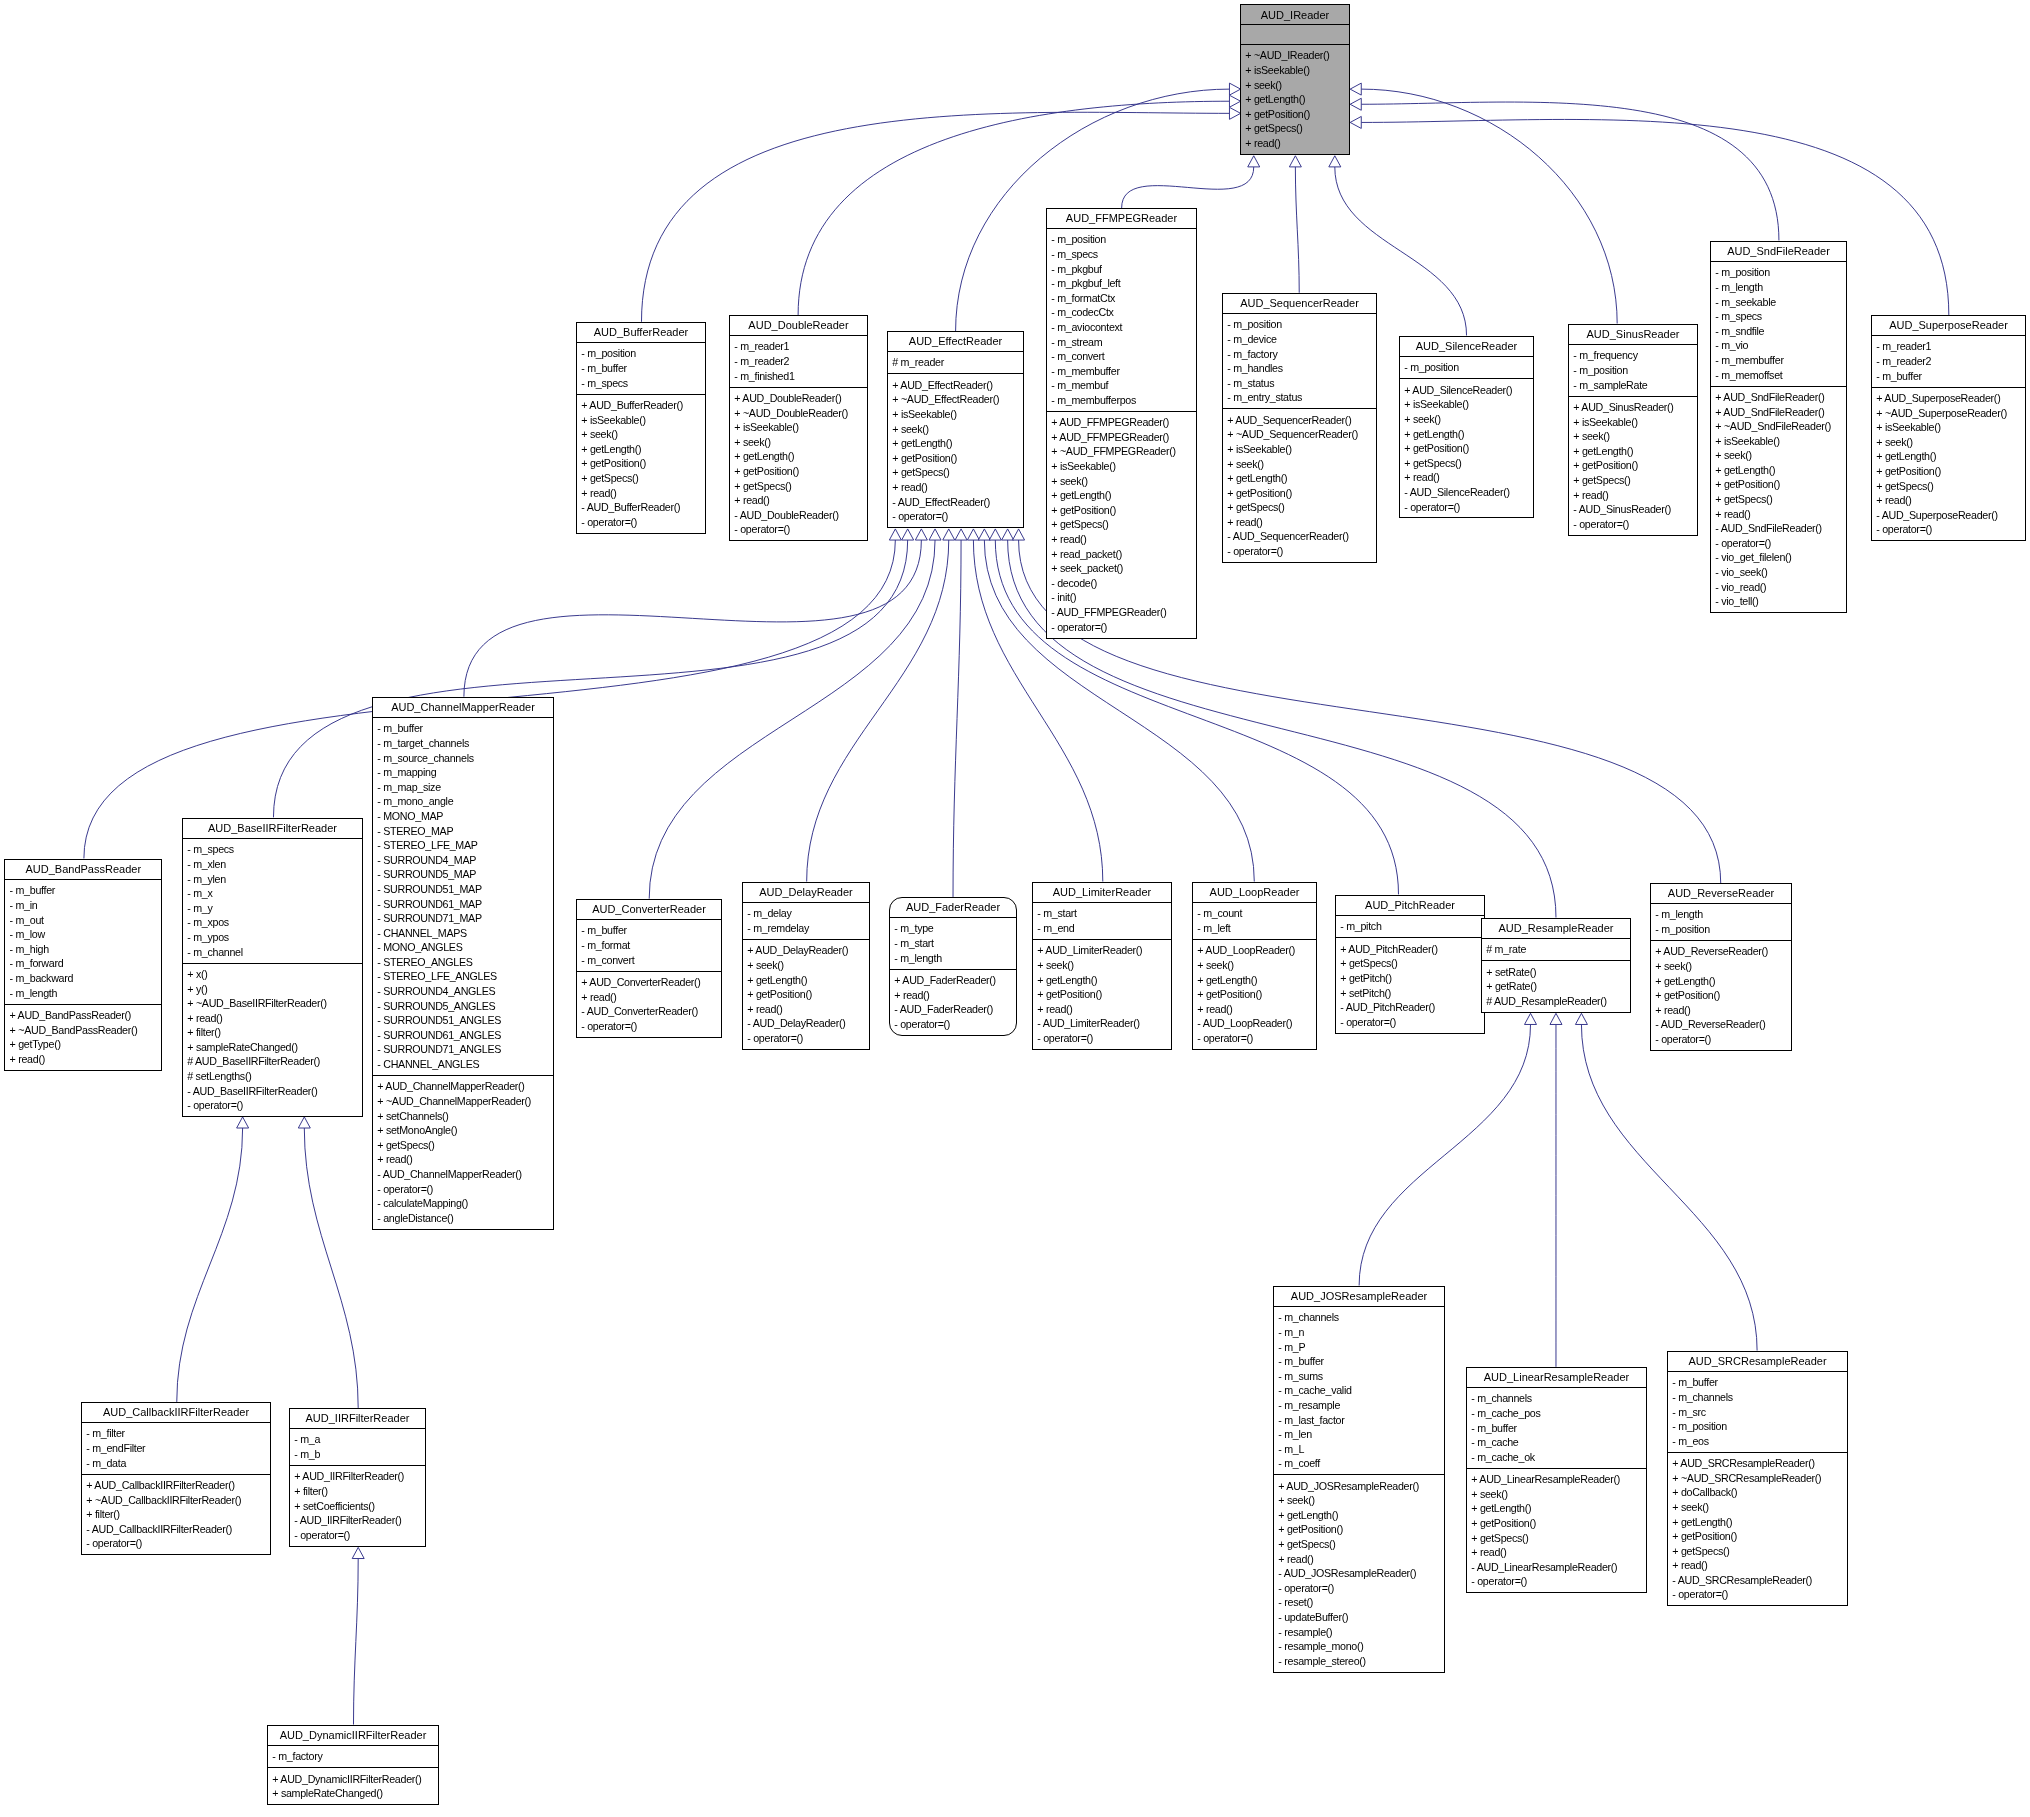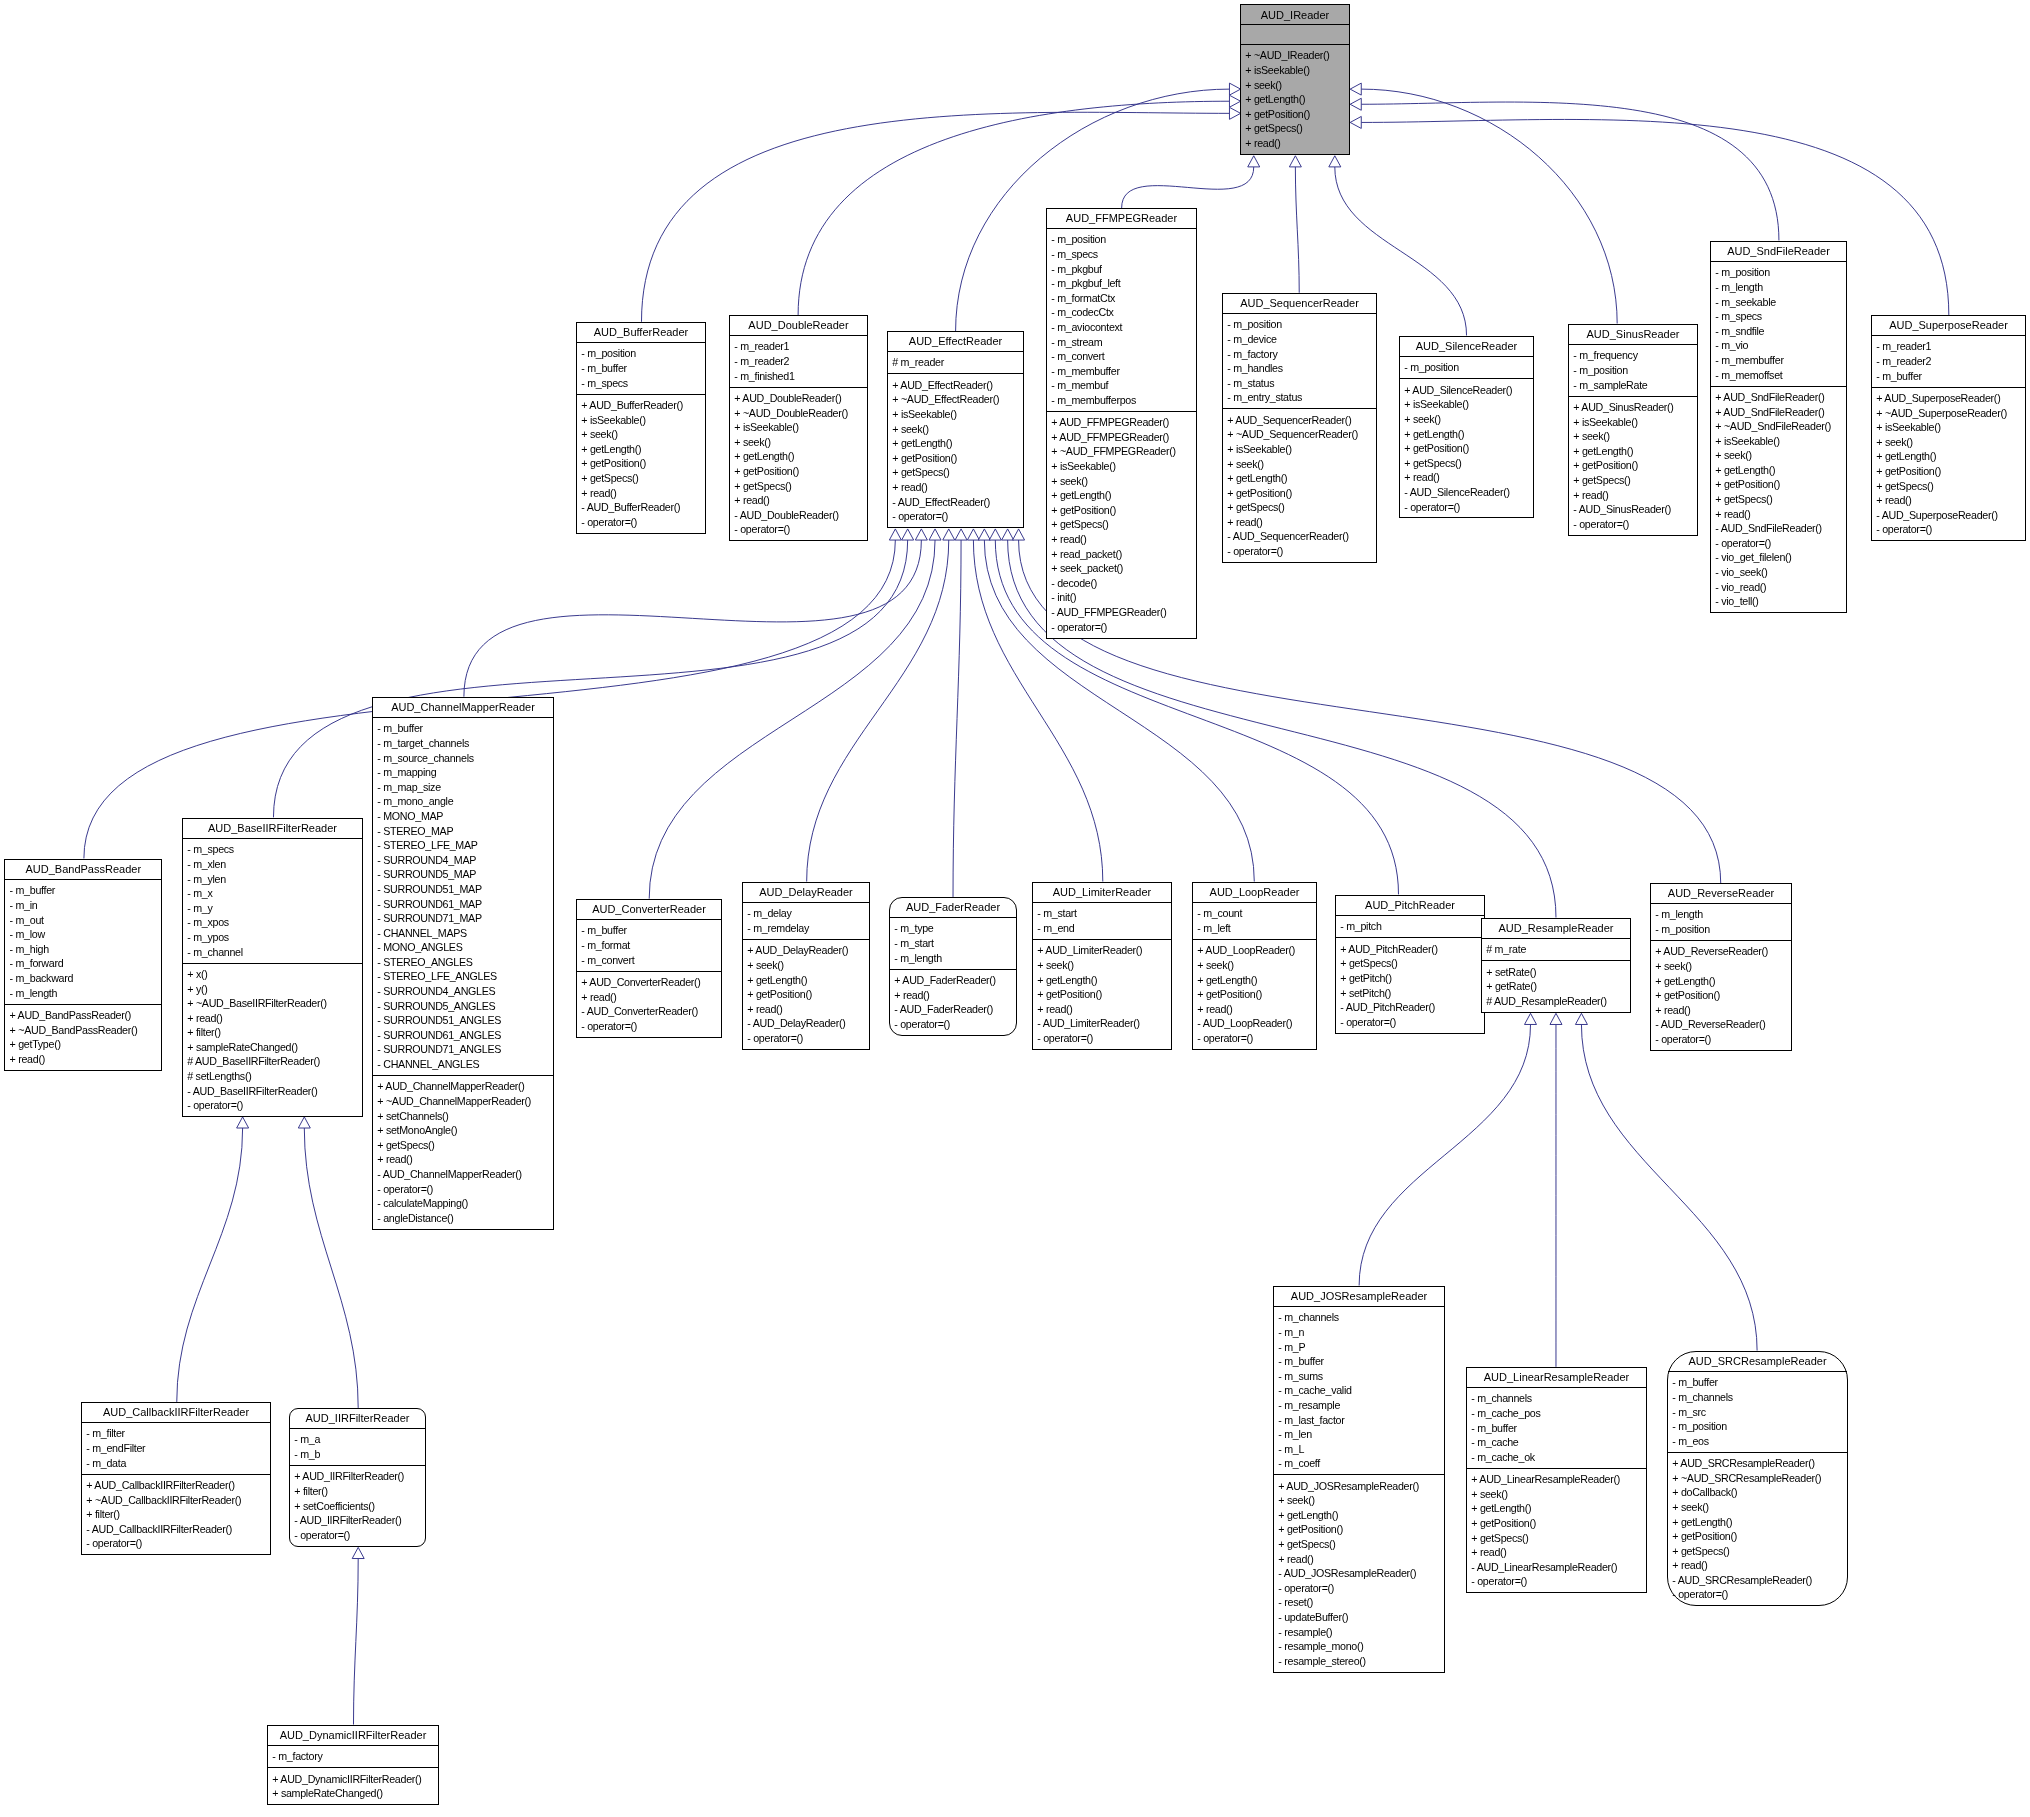--- a/index.html
+++ b/index.html
@@ -497,21 +497,21 @@
         <div class="member">- m_data</div>
       </div>
       <div class="uml-methods">
         <div class="member">+ AUD_CallbackIIRFilterReader()</div>
         <div class="member">+ ~AUD_CallbackIIRFilterReader()</div>
         <div class="member">+ filter()</div>
         <div class="member">- AUD_CallbackIIRFilterReader()</div>
         <div class="member">- operator=()</div>
       </div>
     </div>
-    <div class="uml-class" style="left: 289px; top: 1408px; width: 137px; border-radius: 9px;">
+    <div class="uml-class" style="left: 289px; top: 1408px; width: 137px;">
       <div class="uml-title">AUD_IIRFilterReader</div>
       <div class="uml-attrs">
         <div class="member">- m_a</div>
         <div class="member">- m_b</div>
       </div>
       <div class="uml-methods">
         <div class="member">+ AUD_IIRFilterReader()</div>
         <div class="member">+ filter()</div>
         <div class="member">+ setCoefficients()</div>
         <div class="member">- AUD_IIRFilterReader()</div>
@@ -562,21 +562,21 @@
         <div class="member">+ AUD_LinearResampleReader()</div>
         <div class="member">+ seek()</div>
         <div class="member">+ getLength()</div>
         <div class="member">+ getPosition()</div>
         <div class="member">+ getSpecs()</div>
         <div class="member">+ read()</div>
         <div class="member">- AUD_LinearResampleReader()</div>
         <div class="member">- operator=()</div>
       </div>
     </div>
-    <div class="uml-class" style="left: 1667px; top: 1351px; width: 181px; border-radius: 29px;">
+    <div class="uml-class" style="left: 1667px; top: 1351px; width: 181px;">
       <div class="uml-title">AUD_SRCResampleReader</div>
       <div class="uml-attrs">
         <div class="member">- m_buffer</div>
         <div class="member">- m_channels</div>
         <div class="member">- m_src</div>
         <div class="member">- m_position</div>
         <div class="member">- m_eos</div>
       </div>
       <div class="uml-methods">
         <div class="member">+ AUD_SRCResampleReader()</div>

